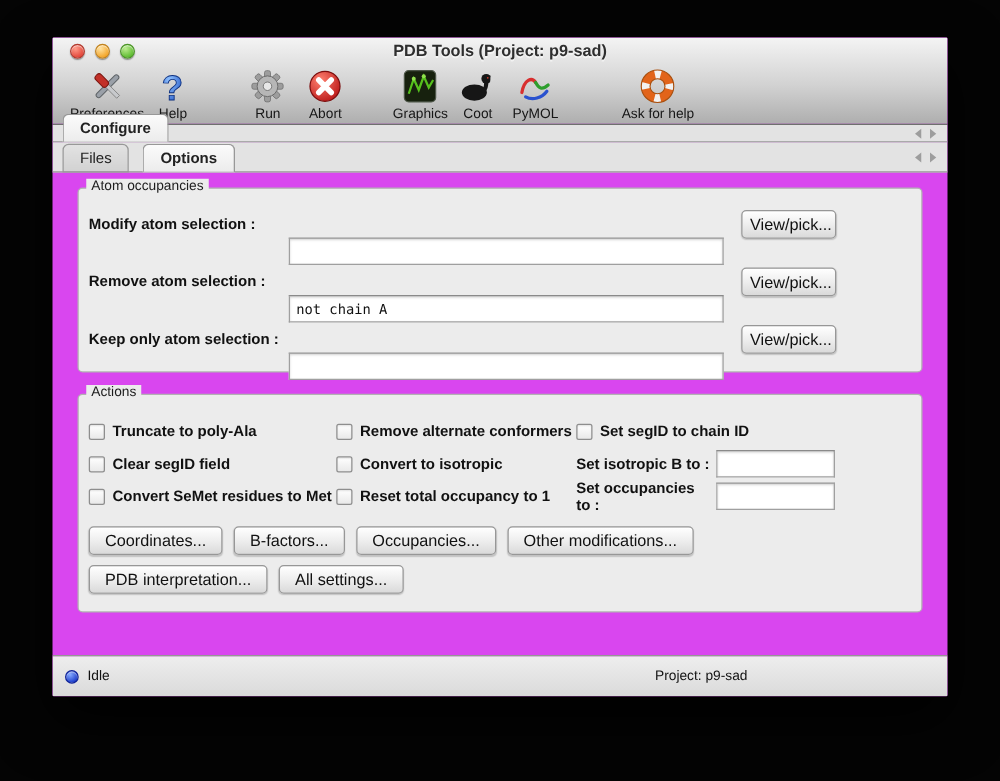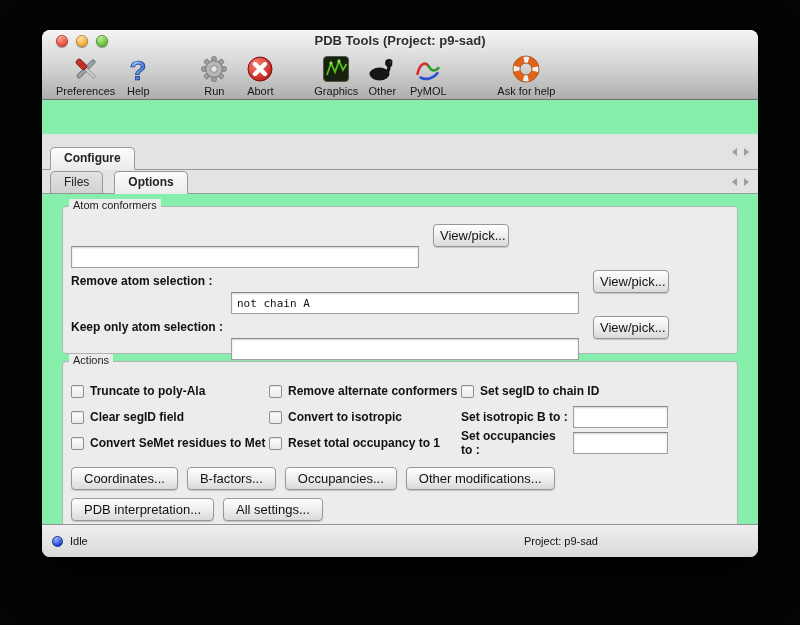--- a/index.html
+++ b/index.html
@@ -5,21 +5,21 @@
   * { box-sizing: border-box; margin: 0; padding: 0; }
   html,body { width:800px; height:625px; }
   body {
     background:#040404;
     font-family:"Liberation Sans", sans-serif;
     position:relative;
     overflow:hidden;
   }
   .window {
     position:absolute; left:42px; top:30px; width:716px; height:527px;
-    background:#86efac; border-radius:8px; overflow:hidden;
+    background:#d946ef; border-radius:1px; overflow:hidden;
     box-shadow:0 18px 45px rgba(0,0,0,.95), 0 0 0 1px rgba(0,0,0,.65);
   }
   
   .chrome {
     height:70px;
     background:linear-gradient(#f4f4f4, #d2d2d2 55%, #aeaeae);
     border-bottom:1px solid #6f6f6f;
     position:relative;
   }
   .titlebar { height:22px; position:relative; }
@@ -37,21 +37,21 @@
   .tb-item.sp { margin-left:30px; }
   .tb-item.sp-lg { margin-left:46px; }
   .tb-icon { width:30px; height:30px; }
   .tb-icon svg { width:30px; height:30px; display:block; }
   .tb-label { font-size:11px; color:#161616; white-space:nowrap; }
   
   .tabrow {
     position:relative; background:#e3e3e3; border-bottom:1px solid #989898;
     display:flex; align-items:flex-end; padding-left:8px;
   }
-  .tabrow.main { height:36px;margin-top:34px; }
+  .tabrow.main { height:14px; }
   .tabrow.sub  { height:24px; }
   .tab {
     position:relative; margin-bottom:-1px; padding:3px 13px 4px;
     font-size:12px; color:#222;
     background:linear-gradient(#e2e2e2, #d2d2d2);
     border:1px solid #989898; border-radius:5px 5px 0 0;
     cursor:default; white-space:nowrap;
   }
   .tab.active {
     font-weight:bold;
@@ -210,21 +210,21 @@
       <div class="tb-item">
         <span class="tb-icon">
           <svg viewBox="0 0 30 30">
             <ellipse cx="12.5" cy="20" rx="10" ry="6.5" fill="#161616"></ellipse>
             <path d="M17.5 19 C21 16.5 20.2 12 20.2 9.5 L23.8 9.5 C23.8 14 23.5 17.5 20 21 Z" fill="#161616"></path>
             <circle cx="22" cy="9" r="3.9" fill="#161616"></circle>
             <path d="M25.3 7.6 L29.5 9.6 L25.3 11.2 Z" fill="#d8d8d8"></path>
             <circle cx="23.2" cy="8.2" r="0.7" fill="#cf3a2a"></circle>
           </svg>
         </span>
-        <span class="tb-label">Other</span>
+        <span class="tb-label">Coot</span>
       </div>
       <div class="tb-item">
         <span class="tb-icon">
           <svg viewBox="0 0 30 30">
             <path d="M4.5 20 C6.5 9.5 12.5 7.5 15.5 12" fill="none" stroke="#d82f2f" stroke-width="2.6" stroke-linecap="round"></path>
             <path d="M15.5 12 C18 16.5 20.5 18.5 25.5 14" fill="none" stroke="#2d9e2d" stroke-width="2.6" stroke-linecap="round"></path>
             <path d="M7.5 23.5 C13 26.5 20.5 24.5 24.5 19" fill="none" stroke="#2a52cf" stroke-width="2.6" stroke-linecap="round"></path>
           </svg>
         </span>
         <span class="tb-label">PyMOL</span>
@@ -262,41 +262,42 @@
     </div>
     <div class="tab-arrows">
       <span class="arr left"></span>
       <span class="arr right"></span>
     </div>
   </div>
 
   <div class="content">
 
     <div class="groupbox">
-      <span class="group-title">Atom conformers</span>
+      <span class="group-title">Atom occupancies</span>
 
       <div class="sel-row">
+        <span class="sel-label">Modify atom selection :</span>
         <input class="txt sel-input" value="" style="">
         <button class="btn viewpick">View/pick...</button>
       </div>
 
       <div class="sel-row">
         <span class="sel-label">Remove atom selection :</span>
         <input class="txt sel-input" value="not chain A" style="">
         <button class="btn viewpick">View/pick...</button>
       </div>
 
       <div class="sel-row">
         <span class="sel-label">Keep only atom selection :</span>
         <input class="txt sel-input" value="" style="">
         <button class="btn viewpick">View/pick...</button>
       </div>
     </div>
 
-    <div class="groupbox" style="margin-top:7px;">
+    <div class="groupbox" style="margin-top:17px;">
       <span class="group-title">Actions</span>
 
       <div class="act-grid">
 
         <div class="cbx-cell">
           <span class="cb"></span>
           <span class="cb-label">Truncate to poly-Ala</span>
         </div>
         <div class="cbx-cell">
           <span class="cb"></span>

